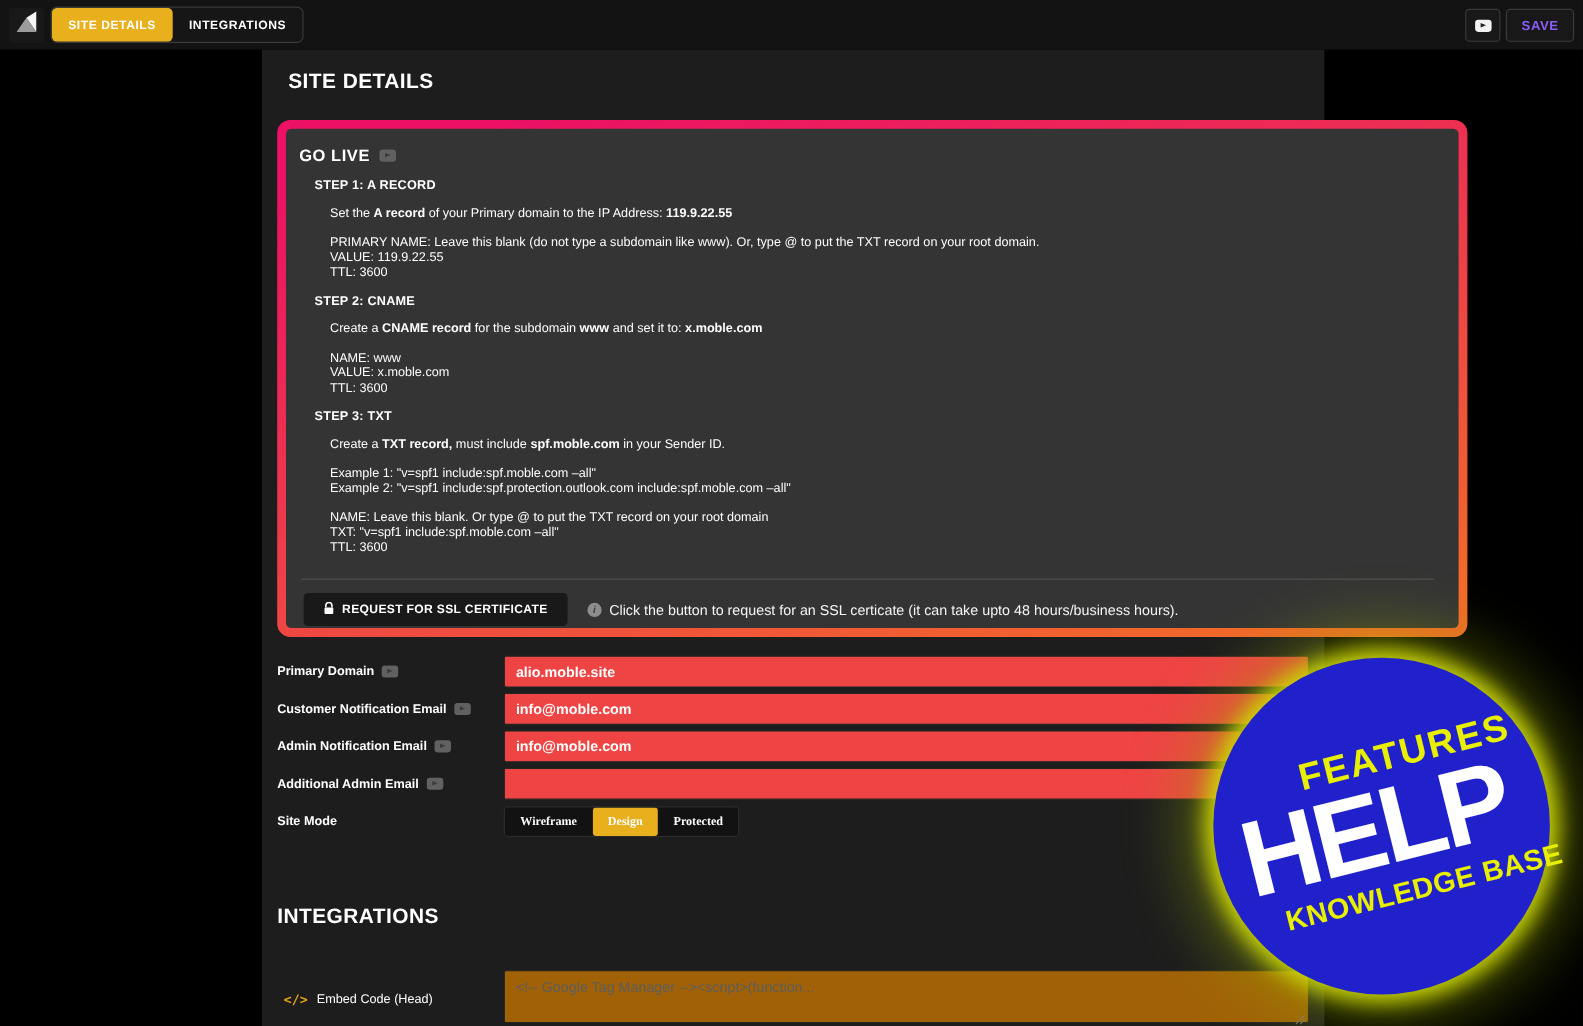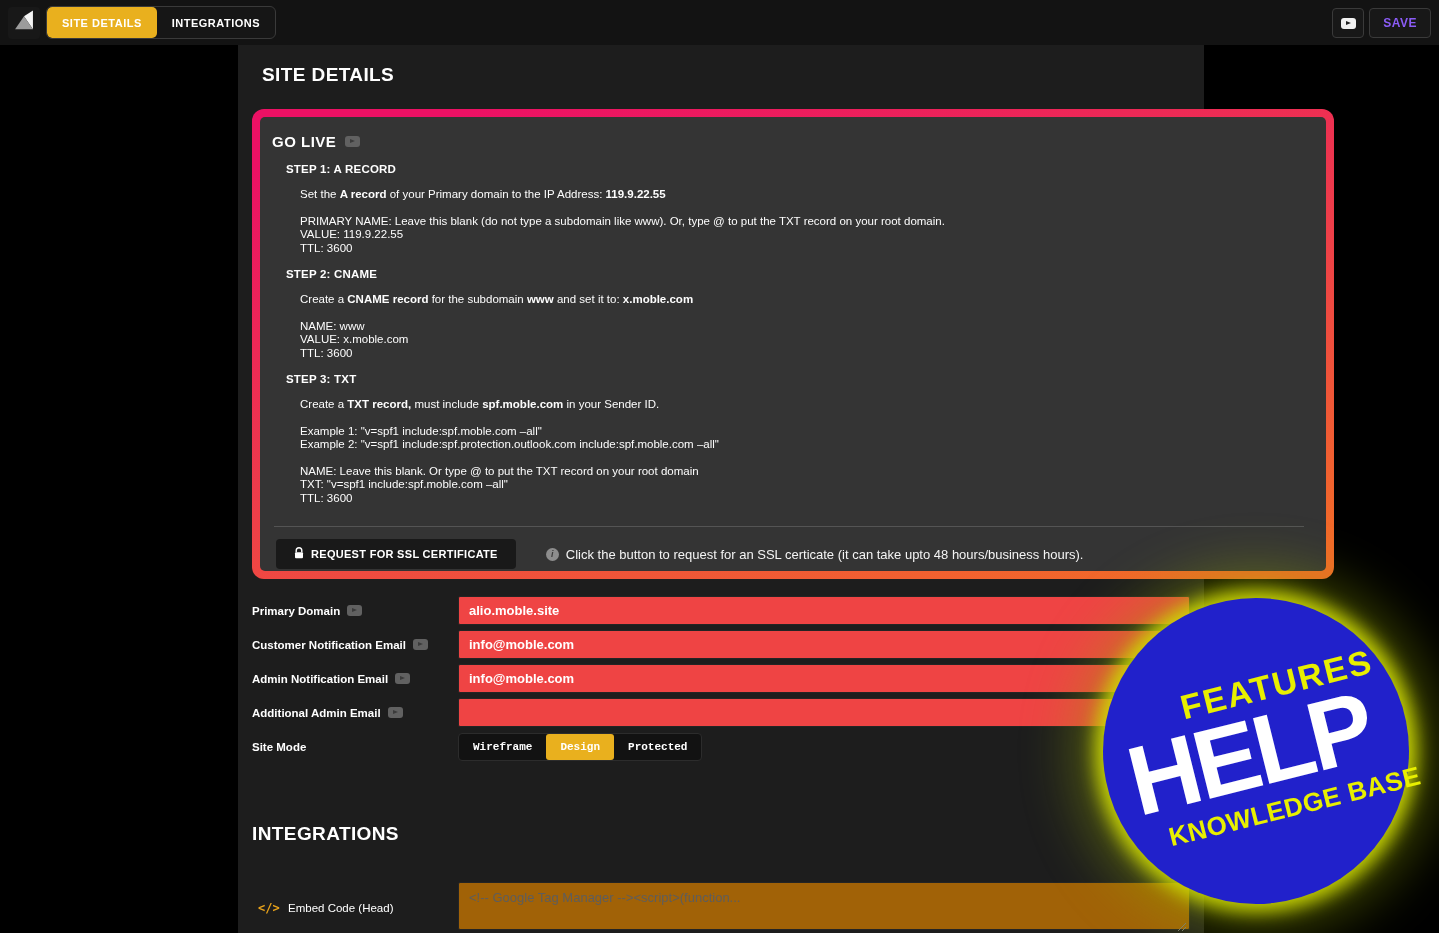--- a/index.html
+++ b/index.html
@@ -30,31 +30,31 @@
   .page-title { margin:19px 0 0 24px; font-size:19px; font-weight:bold; letter-spacing:.4px; color:#fff; }
   
   .golive-wrap { margin:23px 0 0 14px; width:1082px; height:470px; border-radius:12px; padding:8px;
     background:linear-gradient(165deg,#ec1164 8%,#ee4048 55%,#f26b28 95%); }
   .golive-inner { width:100%; height:100%; background:#343434; border-radius:5px; padding:10px 14px 0 6px; overflow:hidden; }
   .golive-head { display:flex; align-items:center; gap:9px; margin:6px 0 0 6px; font-size:15px; font-weight:bold; letter-spacing:.5px; }
   .step-h { margin:13px 0 0 20px; font-size:11.5px; font-weight:bold; letter-spacing:.2px; }
   .para { margin:13px 0 0 34px; font-size:11.5px; line-height:13.5px; color:#fdfdfd; }
   .para b { font-weight:bold; }
   .golive-divider { margin:21px 8px 0 8px; border-top:1px solid #545454; }
-  .golive-footer { display:flex; align-items:center; gap:30px; margin:12px 0 0 10px; }
+  .golive-footer { display:flex; align-items:center; gap:18px; margin:12px 0 0 10px; }
   .ssl-btn { display:flex; align-items:center; gap:7px; height:30px; padding:0 18px; background:#191919; border:none; border-radius:4px; color:#fff; font-family:"Liberation Sans",sans-serif; font-size:11px; font-weight:bold; letter-spacing:.3px; cursor:pointer; }
   .ssl-note { display:flex; align-items:center; gap:7px; font-size:13px; color:#f4f4f4; }
   .info-icon { width:13px; height:13px; border-radius:50%; background:#8d8d8d; color:#3c3c3c; font-size:9px; font-weight:bold; display:flex; align-items:center; justify-content:center; font-style:italic; flex:0 0 auto; }
   
   .form { margin:17px 0 0 14px; }
   .form-row { display:flex; align-items:center; margin-bottom:5px; min-height:29px; }
   .form-label { width:206px; display:flex; align-items:center; gap:7px; font-size:11.5px; font-weight:bold; color:#fff; }
   .form-input { width:732px; height:29px; background:#ef4444; border:1px solid #242424; border-radius:2px; color:#fff; font-family:"Liberation Sans",sans-serif; font-size:13px; font-weight:bold; padding:0 10px; outline:none; }
   .mode-group { display:flex; align-items:stretch; height:28px; background:#121212; border:1px solid #2c2c2c; border-radius:4px; overflow:hidden; }
-  .mode-btn { padding:0 14px; background:transparent; border:none; color:#fff; font-family:Liberation Mono, monospace; font-size:11px; font-weight:bold; cursor:pointer; }
+  .mode-btn { padding:0 14px; background:transparent; border:none; color:#fff; font-family:Liberation Serif, serif; font-size:11px; font-weight:bold; cursor:pointer; }
   .mode-btn.active { background:#e9b01e; border-radius:3px; }
   
   .integrations-title { margin:62px 0 0 14px; font-size:19px; font-weight:bold; letter-spacing:.4px; }
   .integration-row { display:flex; align-items:center; margin:37px 0 0 14px; }
   .code-icon { width:36px; padding-left:6px; color:#e8a21a; font-family:"DejaVu Sans Mono",monospace; font-size:12px; font-weight:bold; }
   .int-label { width:170px; font-size:11.5px; font-weight:normal; }
   .textarea-wrap { position:relative; width:732px; }
   .int-textarea { width:732px; height:48px; background:#a16207; border:1px solid #242424; border-radius:2px; color:#ddd; font-family:"Liberation Sans",sans-serif; font-size:13px; padding:7px 10px; resize:none; outline:none; }
   .int-textarea::placeholder { color:#5d5d5d; }
   .resize-corner { position:absolute; right:3px; bottom:6px; width:10px; height:10px; }

